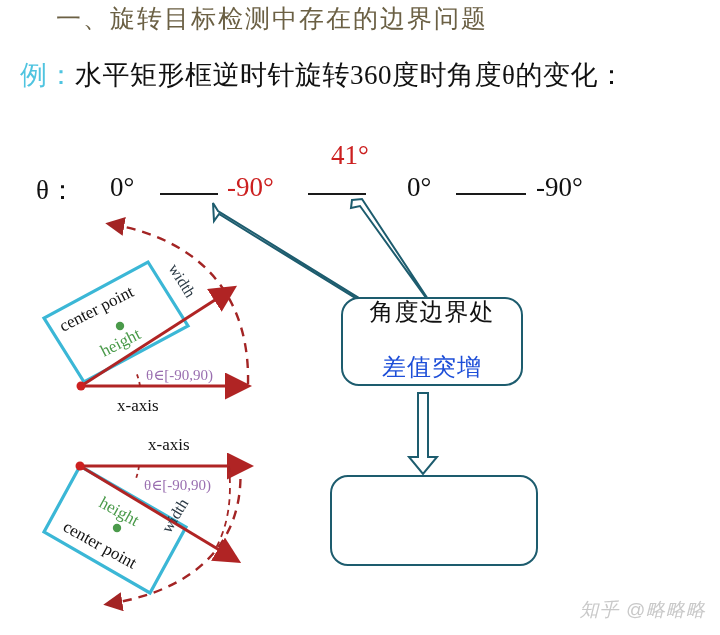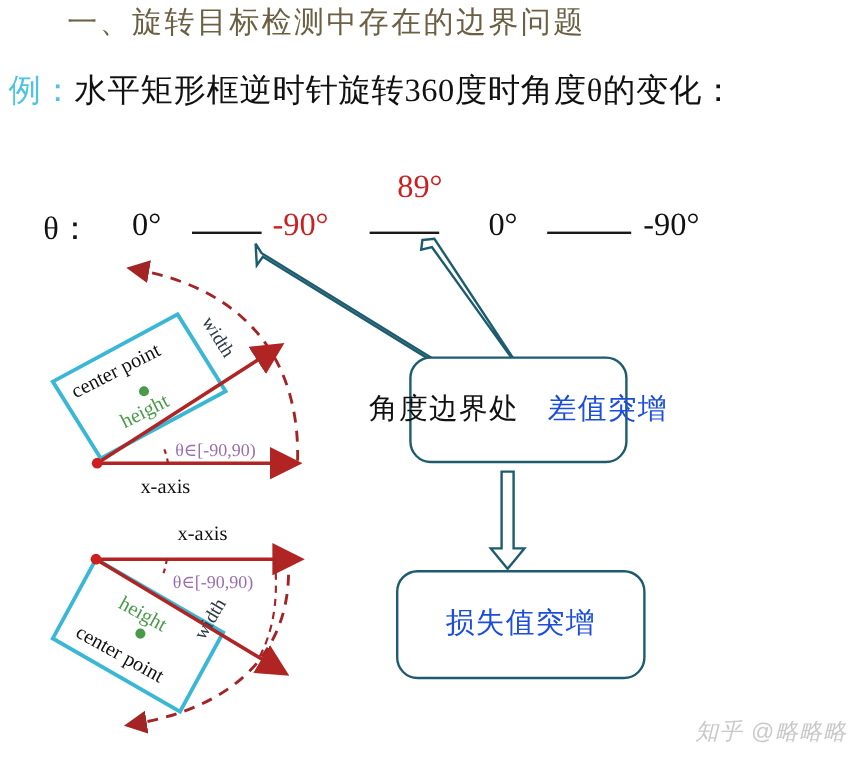--- a/index.html
+++ b/index.html
@@ -26,21 +26,21 @@
     left: 56px;
     top: 2px;
     font-size: 25px;
     letter-spacing: 2px;
     color: #6b6044;
     font-family: "Liberation Serif", "DejaVu Serif", serif;
     white-space: nowrap;
   }
   .heading-2 {
     position: absolute;
-    left: 7px;
+    left: 20px;
     top: 57px;
     font-size: 27px;
     color: #111111;
     white-space: nowrap;
     letter-spacing: 0.5px;
   }
   .heading-2 .ex {
     color: #4fc4e0;
   }
   
@@ -74,24 +74,24 @@
     white-space: nowrap;
   }
   
   .flowbox {
     position: absolute;
     border: 2px solid #1d5c6e;
     border-radius: 18px;
     background: #ffffff;
     box-sizing: border-box;
     display: flex;
-    flex-direction: row;
+    flex-direction: column;
     align-items: center;
     justify-content: center;
-    font-family: Liberation Serif, serif;
+    font-family: Liberation Mono, monospace;
     gap: 24px;
   }
   .flowbox .line {
     font-size: 24px;
     line-height: 1.28;
     letter-spacing: 1px;
     white-space: nowrap;
   }
   .flowbox .line.black { color: #111111; }
   .flowbox .line.red   { color: #1d4ed8; }
@@ -126,21 +126,21 @@
 <body>
 
 <div class="page">
 
   <div class="heading-1">一、旋转目标检测中存在的边界问题</div>
 
   <div class="heading-2">
     <span class="ex">例：</span><span>水平矩形框逆时针旋转360度时角度θ的变化：</span>
   </div>
 
-  <div class="badge89">89°</div>
+  <div class="badge89">41°</div>
 
   <div class="seq">
     <div class="item" style="left:0px;">θ：</div>
     <div class="item" style="left:74px;">0°</div>
     <div class="dash" style="left:124px; width:58px;"></div>
     <div class="item red" style="left:191px;">-90°</div>
     <div class="dash" style="left:272px; width:58px;"></div>
     <div class="item" style="left:371px;">0°</div>
     <div class="dash" style="left:420px; width:70px;"></div>
     <div class="item" style="left:500px;">-90°</div>
@@ -220,18 +220,17 @@
       <polygon points="418,393 428,393 428,457 437,457 423,474 409,457 418,457" fill="#ffffff" stroke="#1d5c6e" stroke-width="2"></polygon>
     </g>
   </svg>
 
   <div class="flowbox" id="box-boundary">
     <div class="line black">角度边界处</div>
     <div class="line red">差值突增</div>
   </div>
 
   <div class="flowbox" id="box-loss">
-    <div class="line red">损失值突增</div>
   </div>
 
   <div class="watermark">知乎 @略略略</div>
 
 </div>
 
 </body></html>

